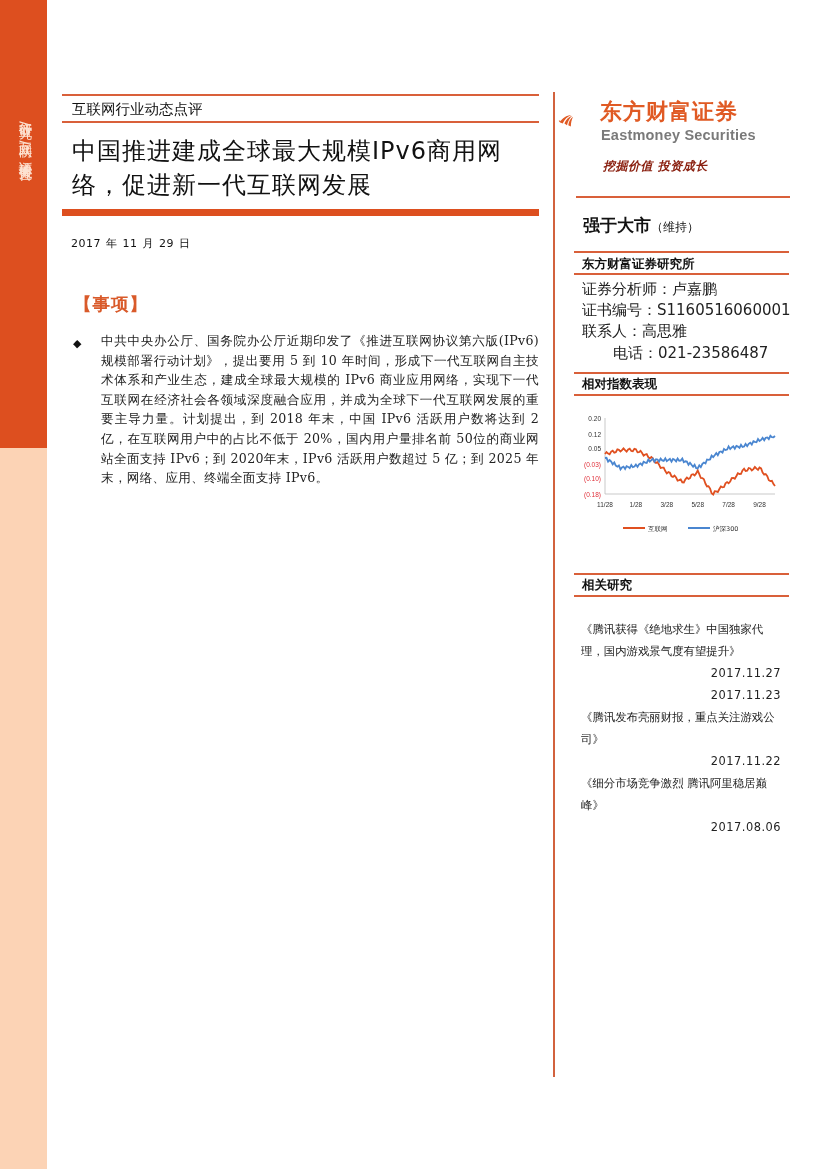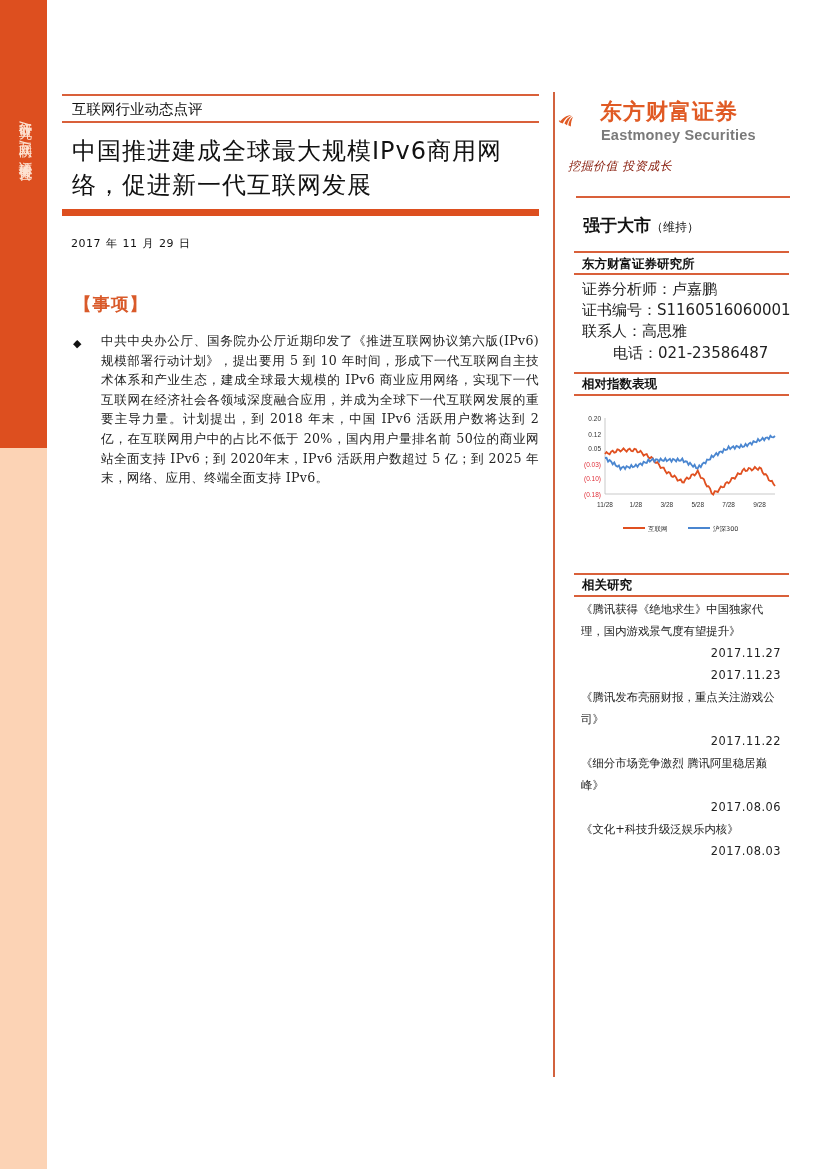--- a/index.html
+++ b/index.html
@@ -19,31 +19,31 @@
   .date span { margin-right: 5px; }
 
   .section-head { position: absolute; left: 74px; top: 292px; font-family: "DejaVu Serif", "Liberation Serif", serif; font-weight: bold; font-size: 17.5px; color: #d95a2a; letter-spacing: 1px; }
 
   .bullet { position: absolute; left: 73px; top: 337px; font-size: 11px; color: #111; }
   .body-text { position: absolute; left: 101px; top: 331px; width: 438px; font-family: "DejaVu Serif", "Liberation Serif", serif; font-size: 12.6px; line-height: 19.6px; color: #222; text-align: justify; letter-spacing: 0.3px; }
 
   .logo { position: absolute; left: 557px; top: 96px; width: 210px; height: 60px; }
   .logo-cn { position: absolute; left: 600px; top: 97px; font-size: 22px; font-weight: bold; color: #e05a24; letter-spacing: 1px; }
   .logo-en { position: absolute; left: 601px; top: 127px; font-size: 14.5px; font-weight: bold; color: #7a7a7a; font-family: "Liberation Sans", sans-serif; letter-spacing: 0.2px; }
-  .slogan { position: absolute; left: 568px; top: 158px; font-size: 12px; font-style: italic; font-weight: normal; color: #8a2010; letter-spacing: 0.5px; }
+  .slogan { position: absolute; left: 603px; top: 158px; font-size: 12px; font-style: italic; font-weight: bold; color: #8a2010; letter-spacing: 0.5px; }
 
   .rating { position: absolute; left: 583px; top: 214px; font-size: 17px; font-weight: bold; color: #111; }
   .rating-sub { font-size: 12px; font-weight: normal; margin-left: 0; }
 
   .side-title { position: absolute; left: 582px; font-size: 12.5px; font-weight: bold; color: #111; }
   .side-info { position: absolute; left: 582px; font-size: 15px; color: #222; }
 
   .chart { position: absolute; left: 575px; top: 408px; width: 215px; height: 135px; }
 
-  .related { position: absolute; left: 581px; top: 598px; width: 200px; font-size: 11.4px; color: #222; }
+  .related { position: absolute; left: 581px; top: 618px; width: 200px; font-size: 11.4px; color: #222; }
   .related .item { line-height: 22px; }
   .related .r-title { text-align: left; }
   .related .r-date { text-align: right; padding-right: 0; letter-spacing: 0.5px; }
 </style>
 </head>
 <body>
 
 <div class="sidebar-top"></div>
 <div class="sidebar-bottom"></div>
 <div class="sidebar-text">行业研究 / 互联网 / 证券研究报告</div>
@@ -133,17 +133,13 @@
     <div class="r-date">2017.11.23</div>
   </div>
   <div class="item">
     <div class="r-title">《腾讯发布亮丽财报，重点关注游戏公司》</div>
     <div class="r-date">2017.11.22</div>
   </div>
   <div class="item">
     <div class="r-title">《细分市场竞争激烈 腾讯阿里稳居巅峰》</div>
     <div class="r-date">2017.08.06</div>
   </div>
-  <div class="item">
-    <div class="r-title">《文化+科技升级泛娱乐内核》</div>
-    <div class="r-date">2017.08.03</div>
-  </div>
 </div>
 
 </body></html>

